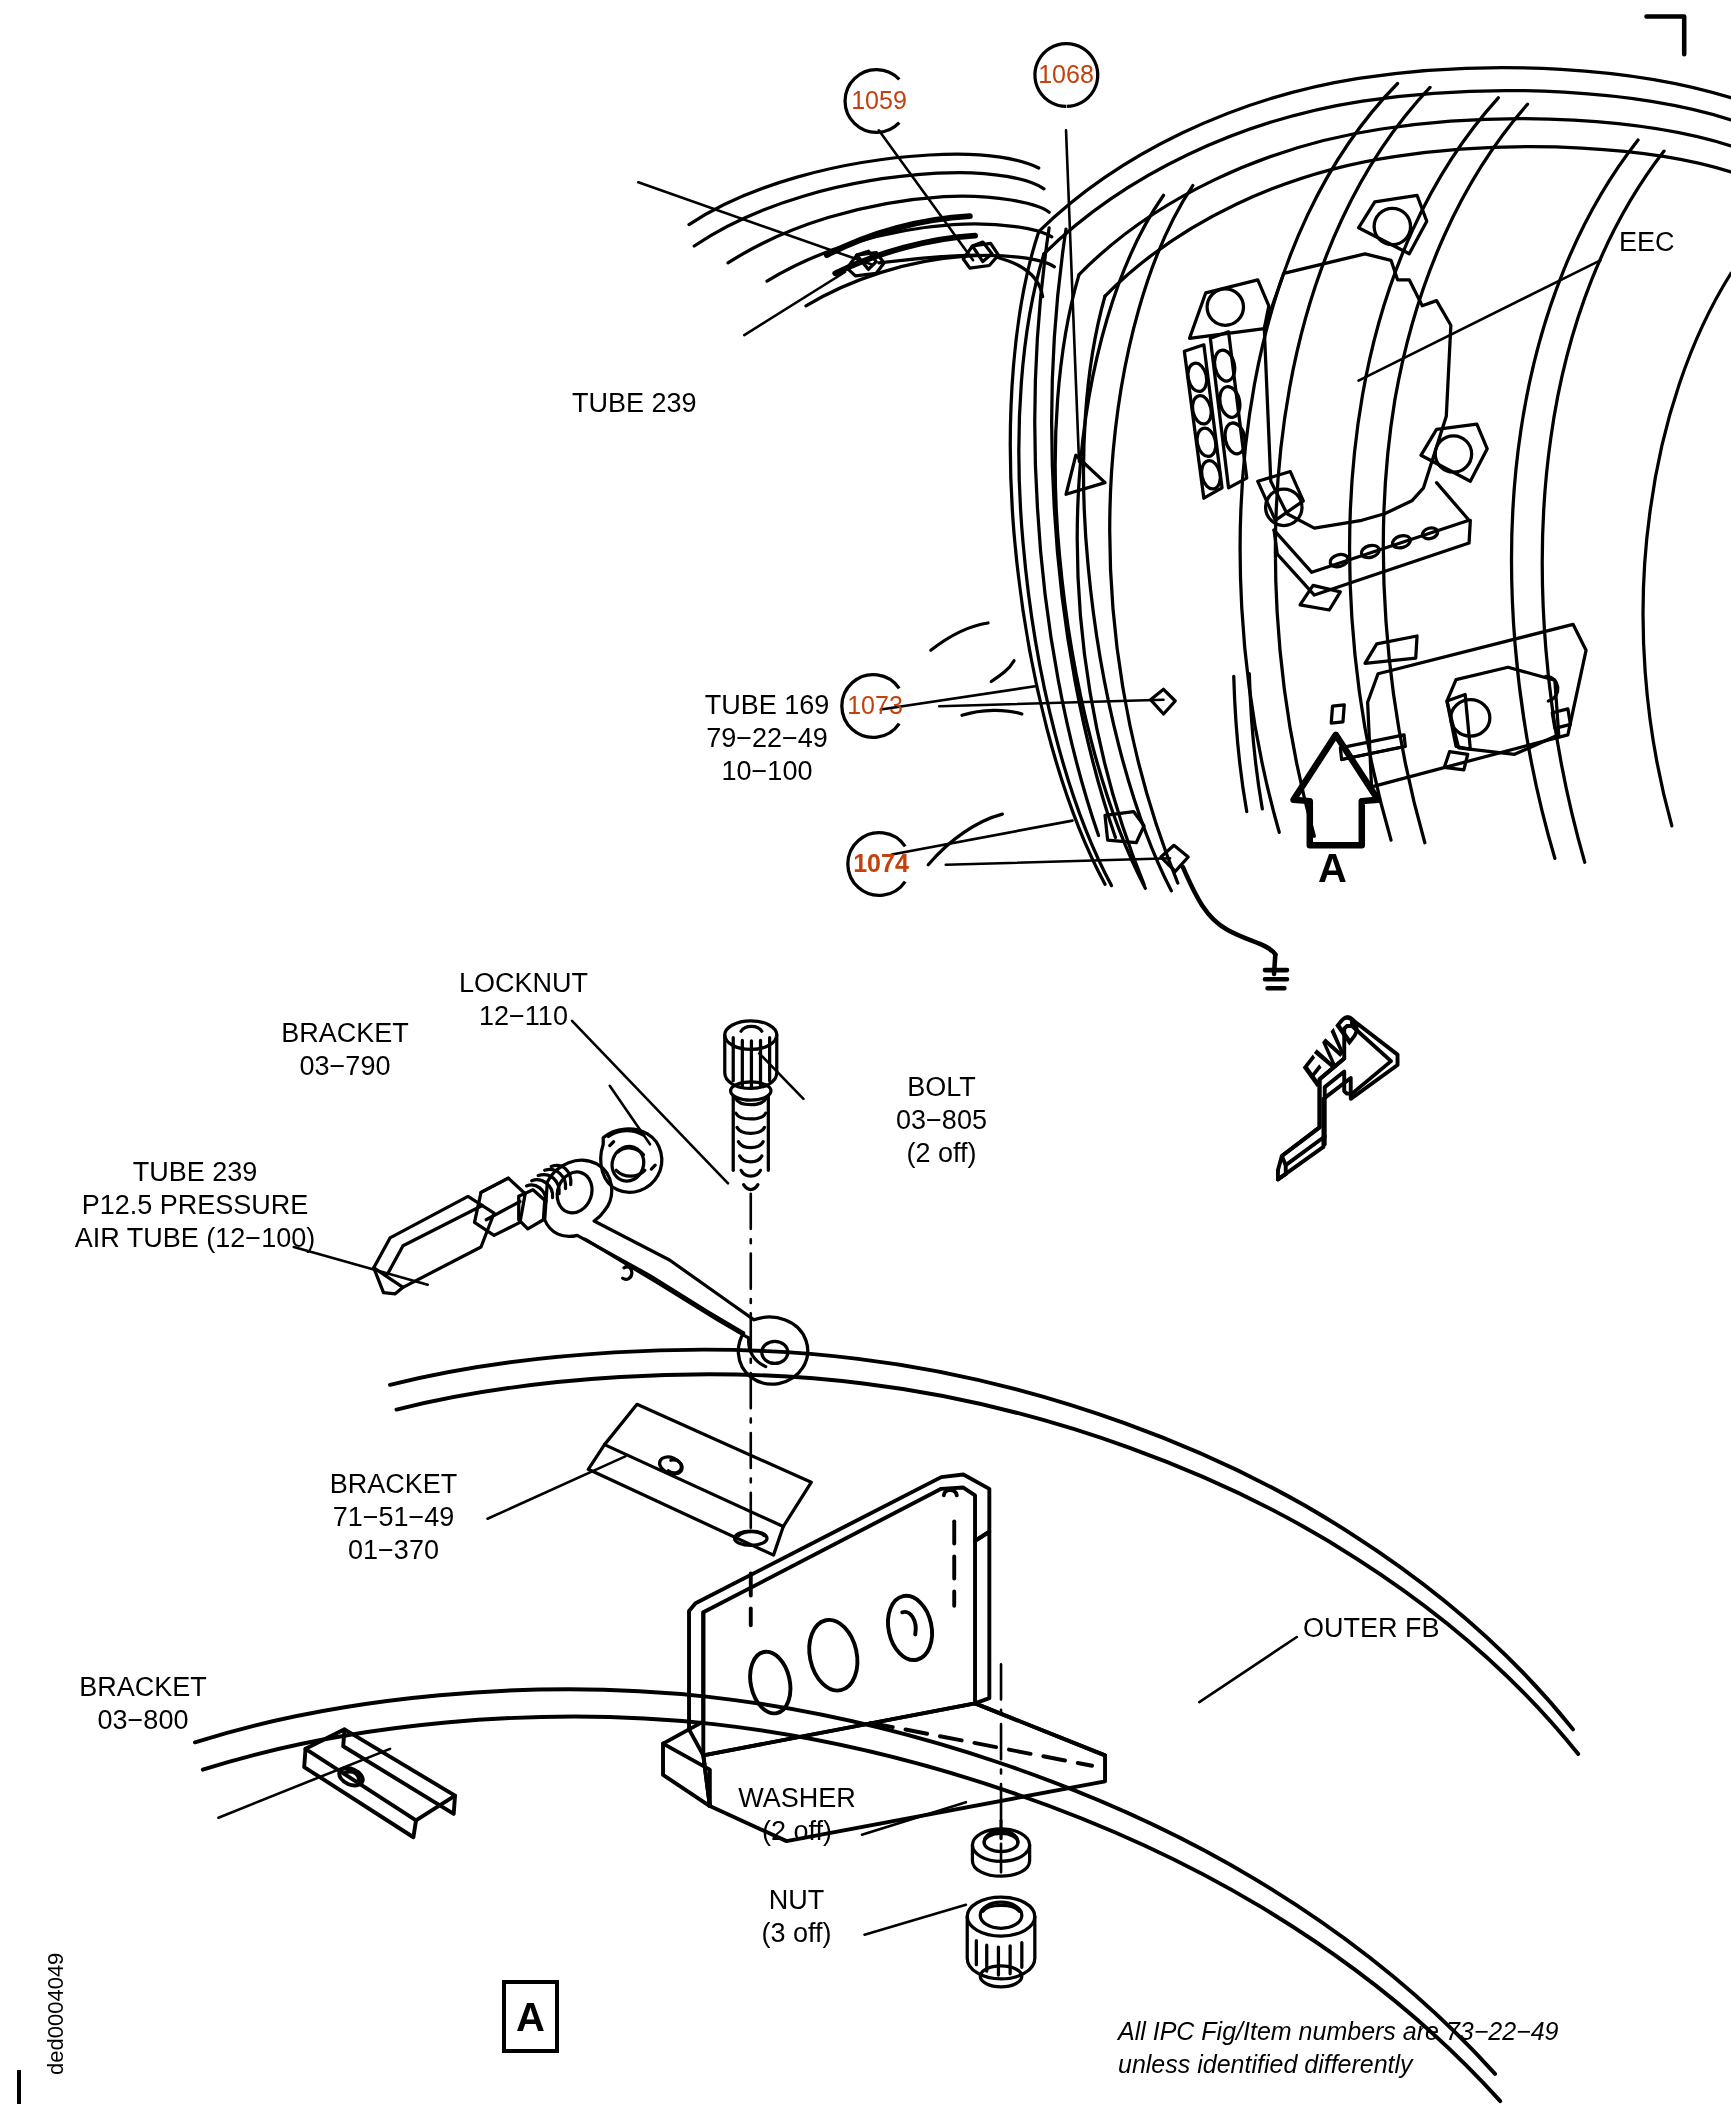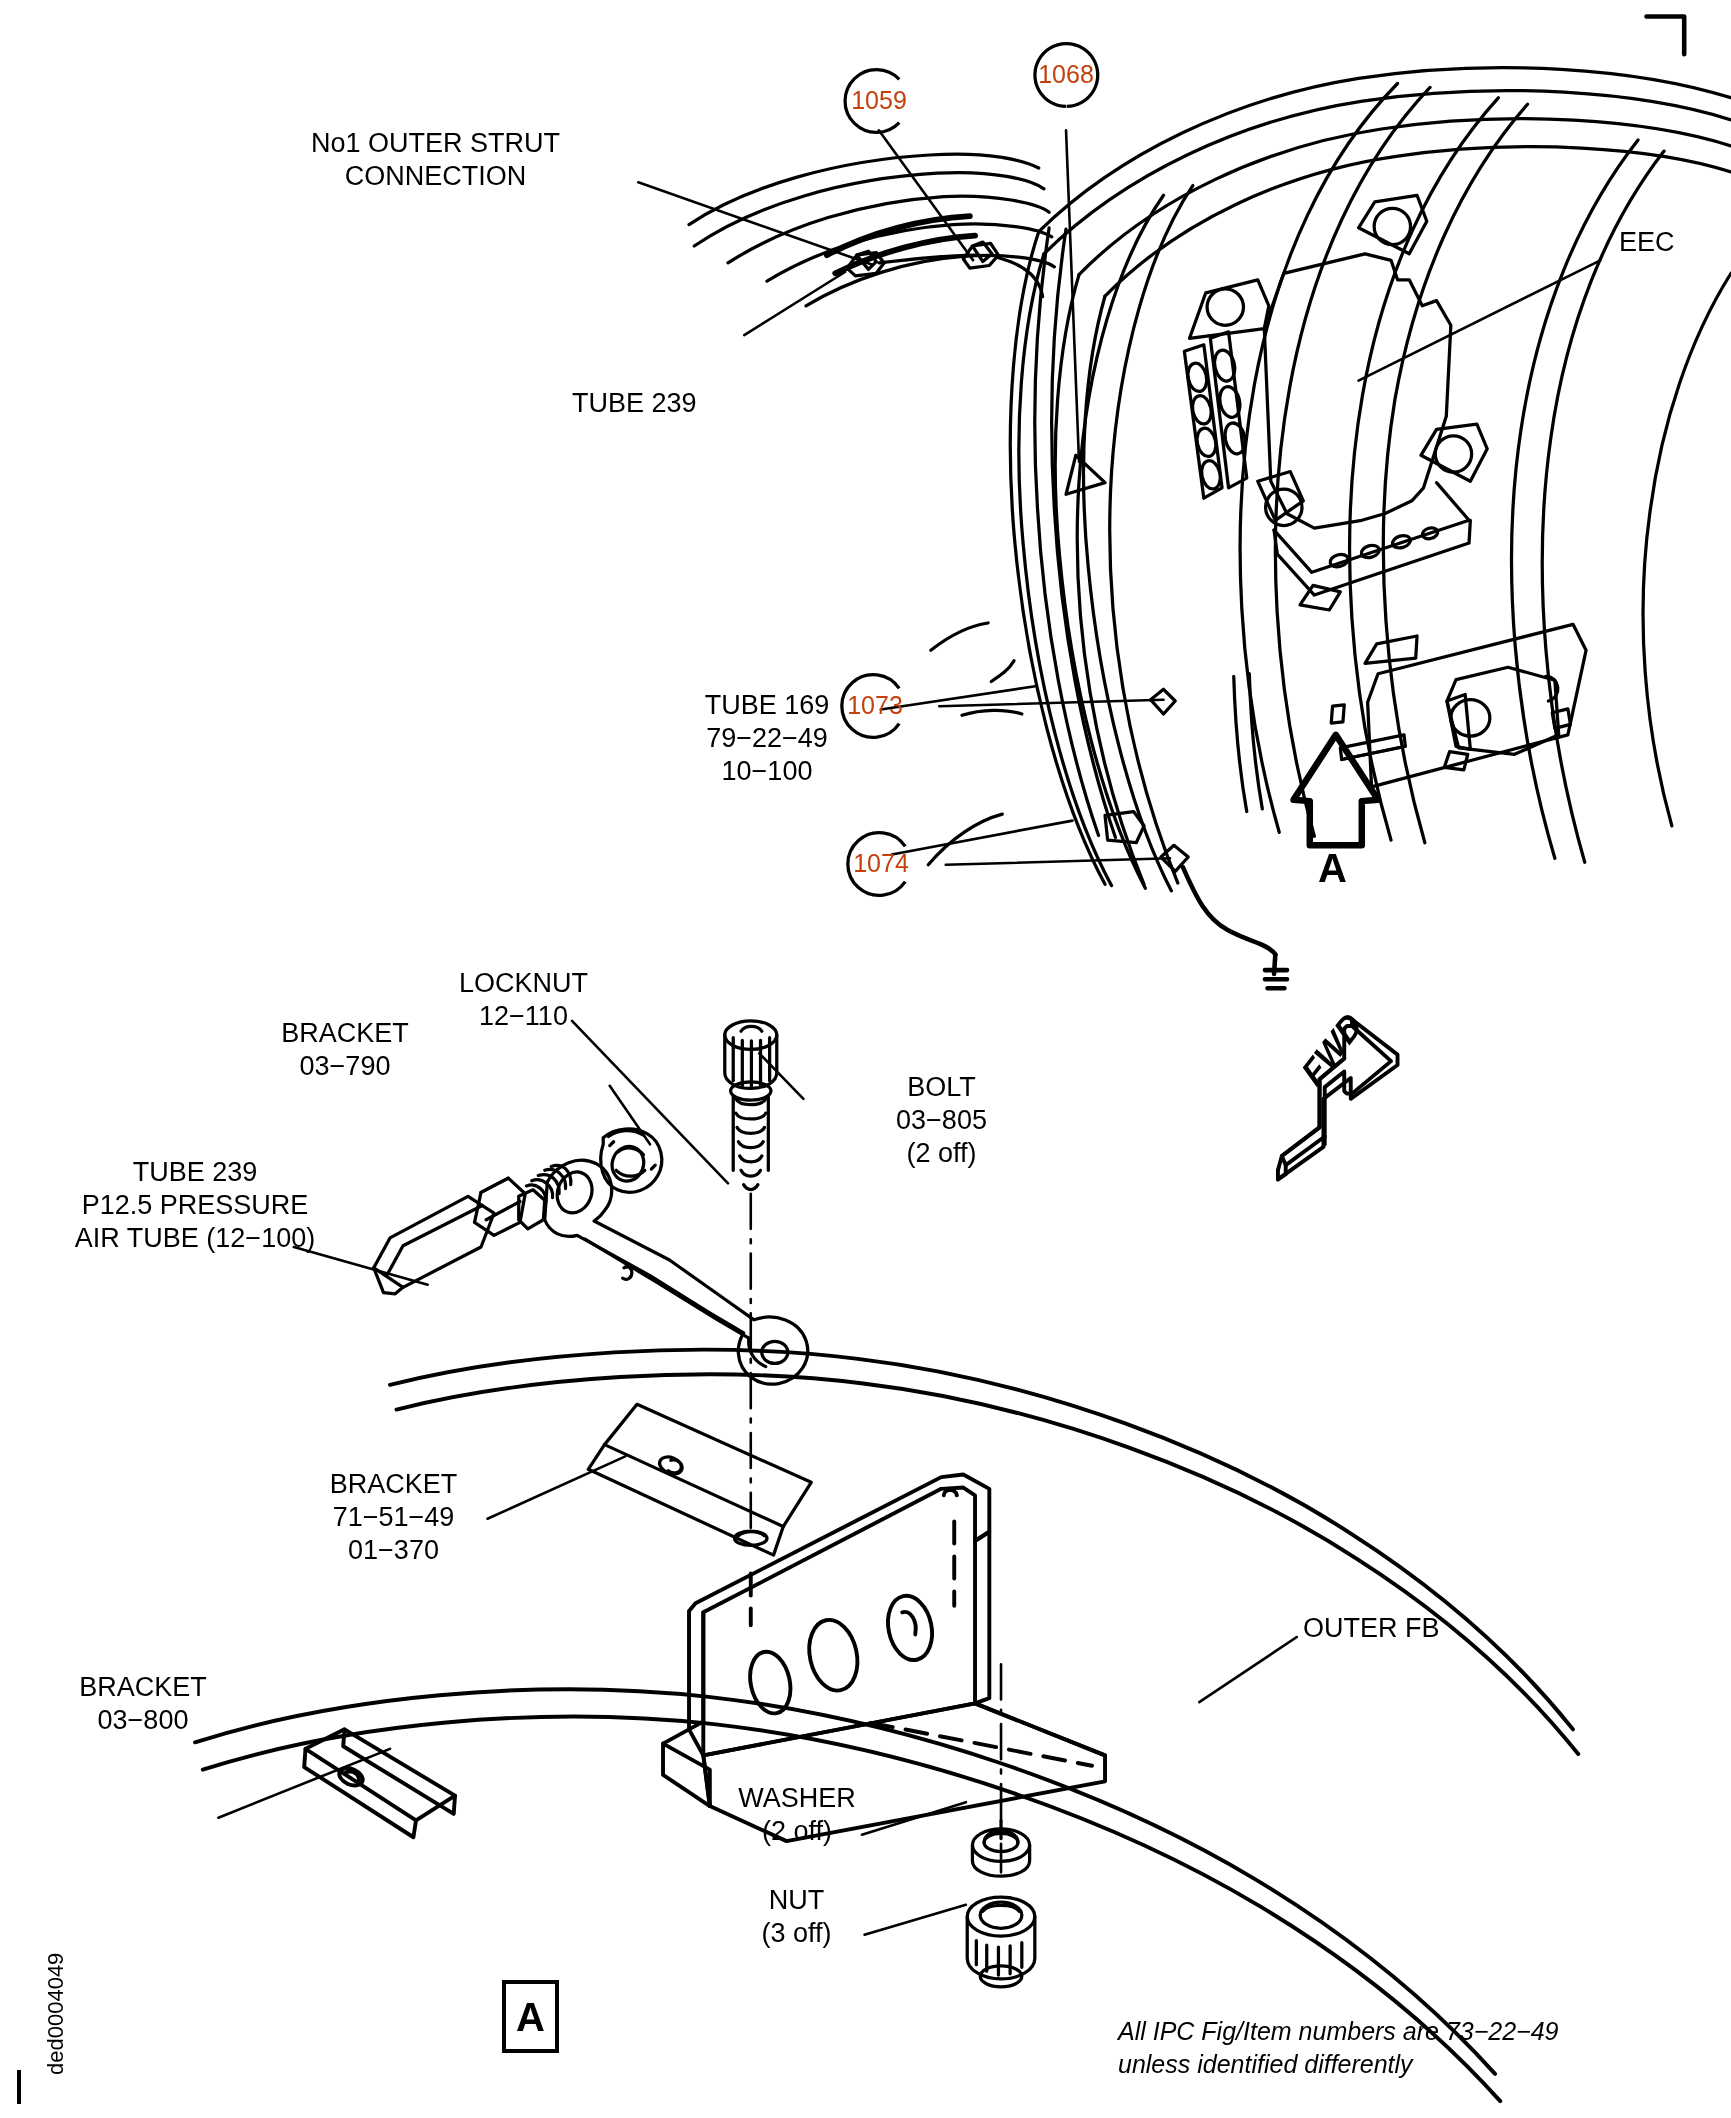--- a/index.html
+++ b/index.html
@@ -444,22 +444,20 @@
         <path d="M1995 2518 L1845 2618"></path>
 
         <path d="M1326 2822 L1486 2772"></path>
 
         <path d="M1330 2976 L1486 2930"></path>
       </g>
 
     </g>
   </svg>
 
-  <div class="lbl lbl-caps center" style="left:234px; top:127px; width:403px;">No1 OUTER STRUT
-CONNECTION</div>
 
   <div class="lbl lbl-caps left" style="left:572px; top:387px; width:260px;">TUBE 239</div>
 
   <div class="lbl lbl-caps left" style="left:1619px; top:226px; width:169px;">EEC</div>
 
   <div class="lbl lbl-caps center" style="left:650px; top:689px; width:234px;">TUBE 169
 79−22−49
 10−100</div>
 
   <div style="position:absolute; left:843px; top:65px; width:72px; height:72px;">
@@ -480,21 +478,21 @@
     <svg viewBox="0 0 110 110" style="position:absolute;left:0;top:0;width:72px;height:72px;">
       <path d="M92 28 A48 48 0 1 0 92 82" fill="none" stroke="#000" stroke-width="5"></path>
     </svg>
     <div class="callout-num" style="left:0; top:21px; width:72px;">1073</div>
   </div>
 
   <div style="position:absolute; left:845px; top:828px; width:72px; height:72px;">
     <svg viewBox="0 0 110 110" style="position:absolute;left:0;top:0;width:72px;height:72px;">
       <path d="M92 28 A48 48 0 1 0 92 82" fill="none" stroke="#000" stroke-width="5"></path>
     </svg>
-    <div class="callout-num" style="left:0; top:21px; width:72px;">1074</div>
+    <div class="callout-num" style="left:0; top:21px; width:72px;font-weight:bold;">1074</div>
   </div>
 
   <div class="bigA" style="left:1318px; top:846px;">A</div>
 
   <div class="lbl lbl-caps center" style="left:416px; top:967px; width:215px;">LOCKNUT
 12−110</div>
 
   <div class="lbl lbl-caps center" style="left:241px; top:1017px; width:208px;">BRACKET
 03−790</div>
 

